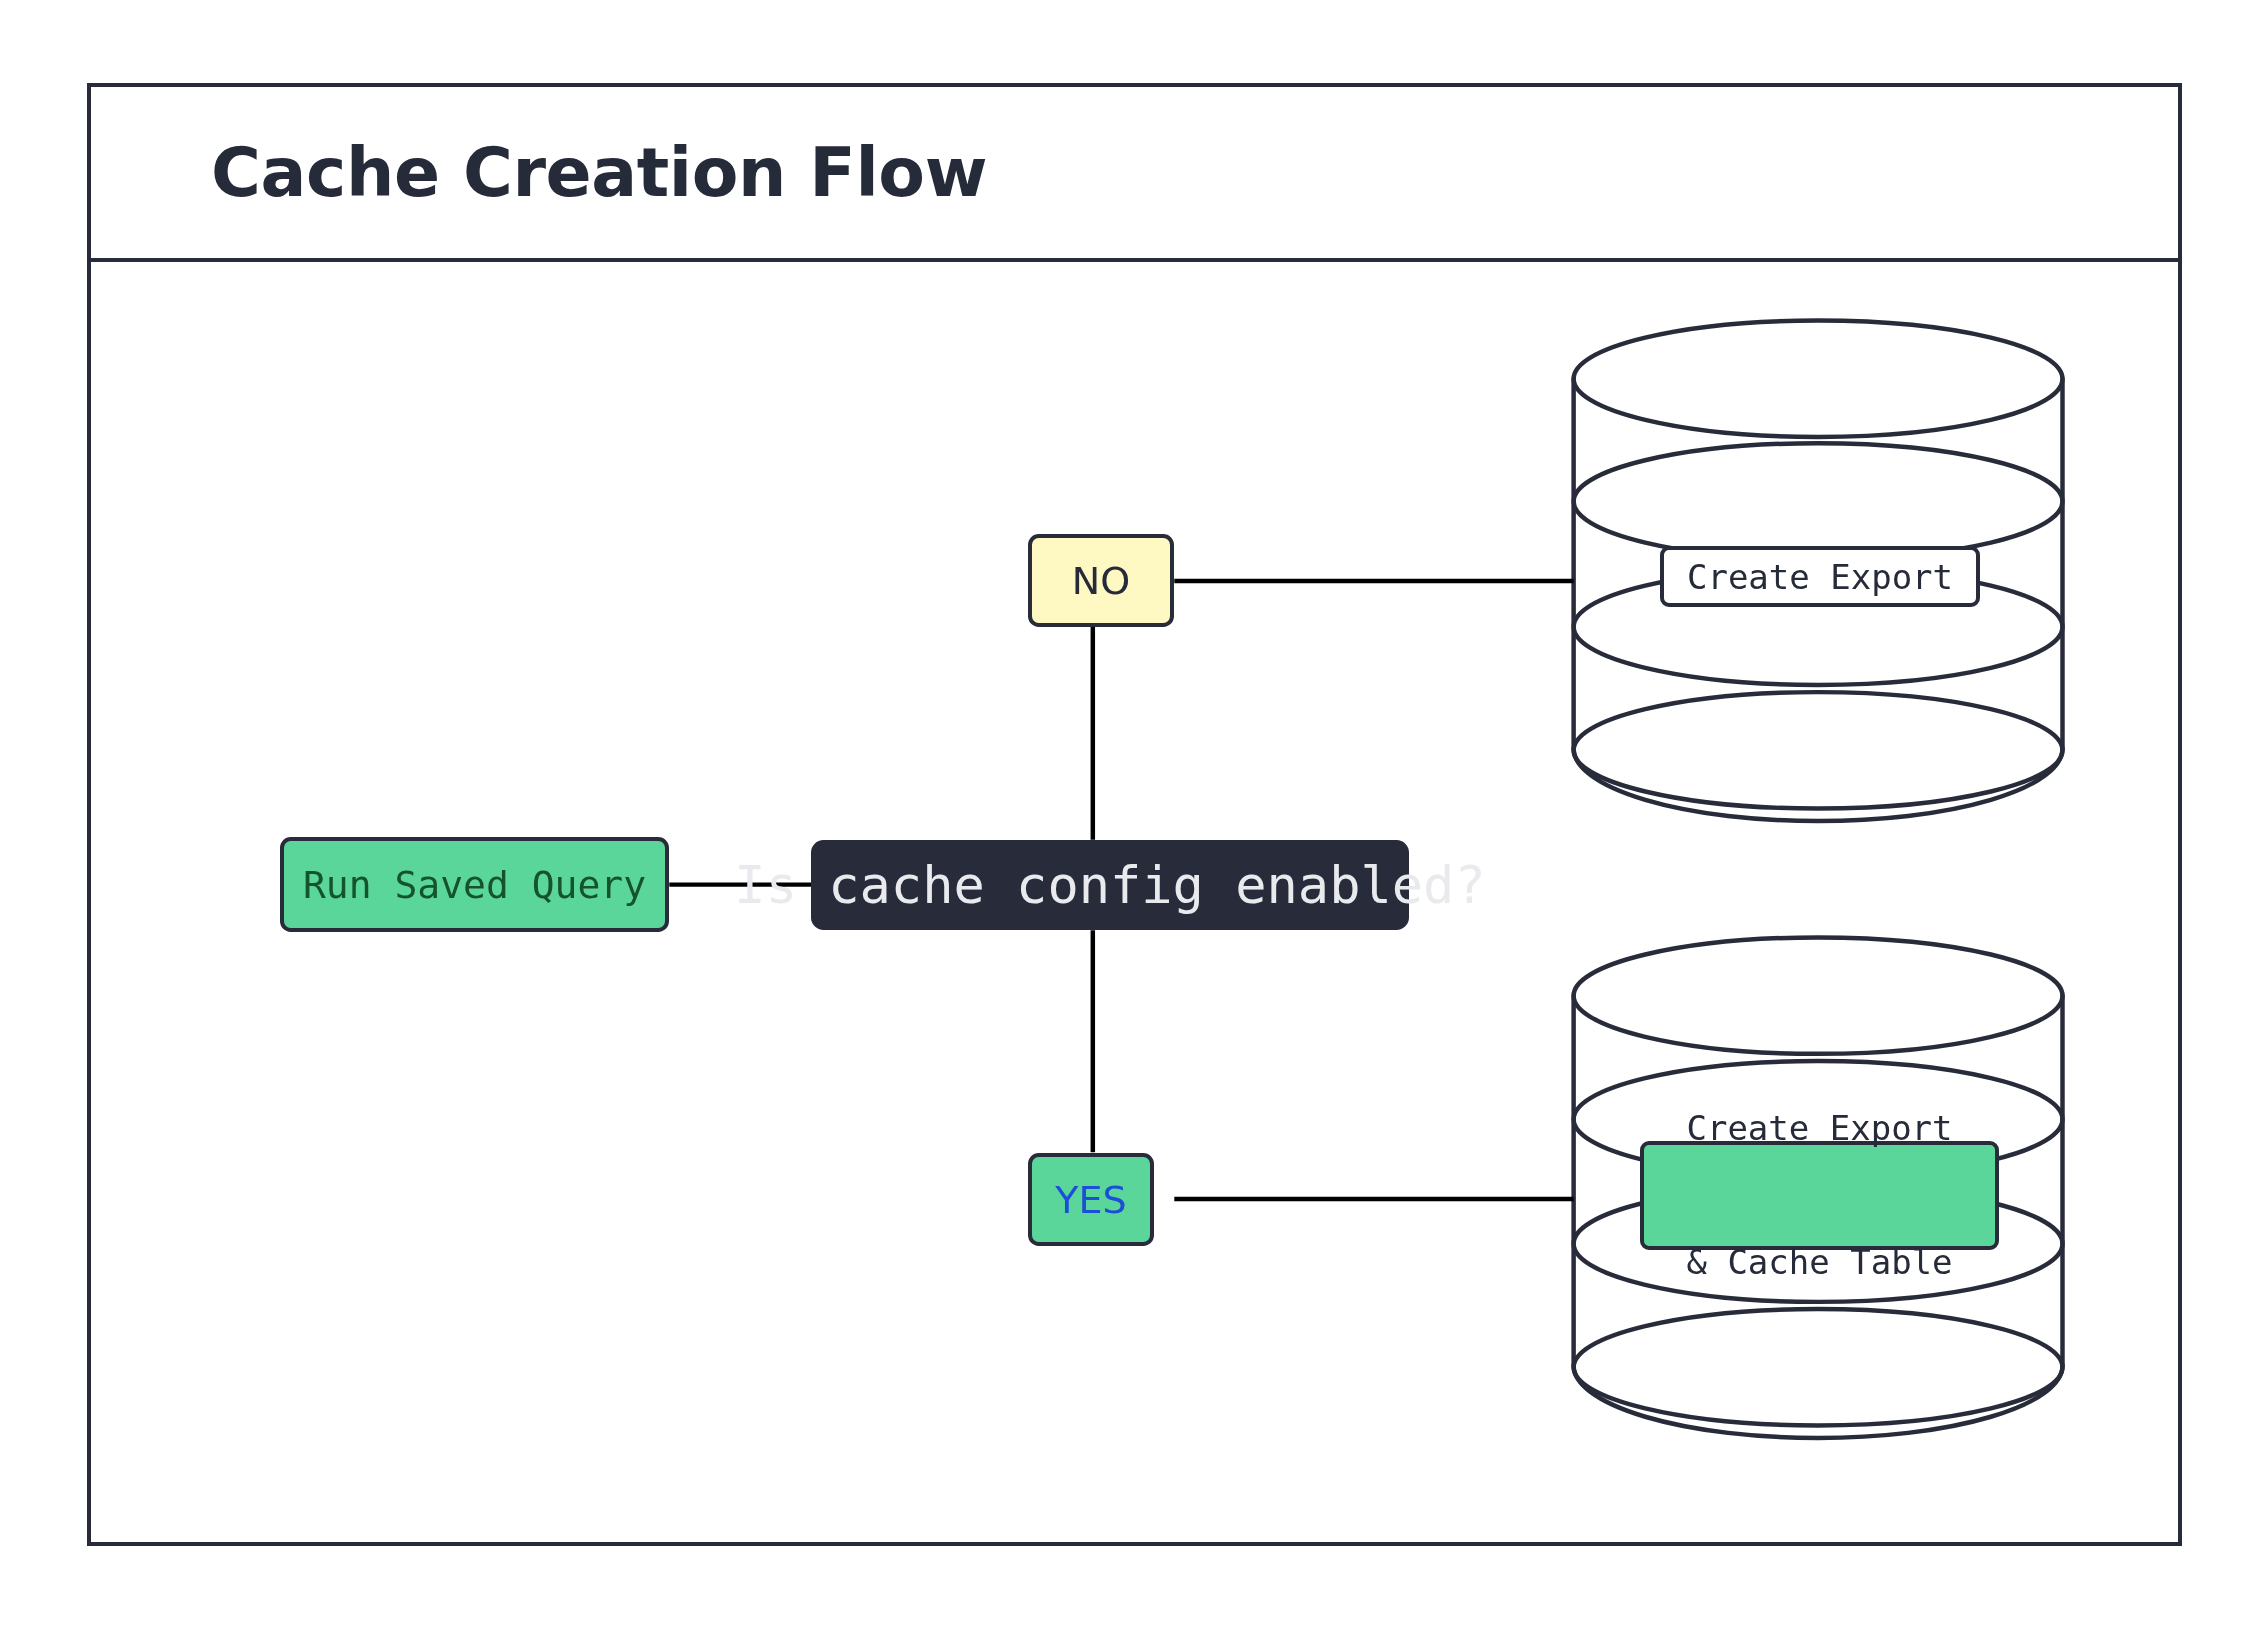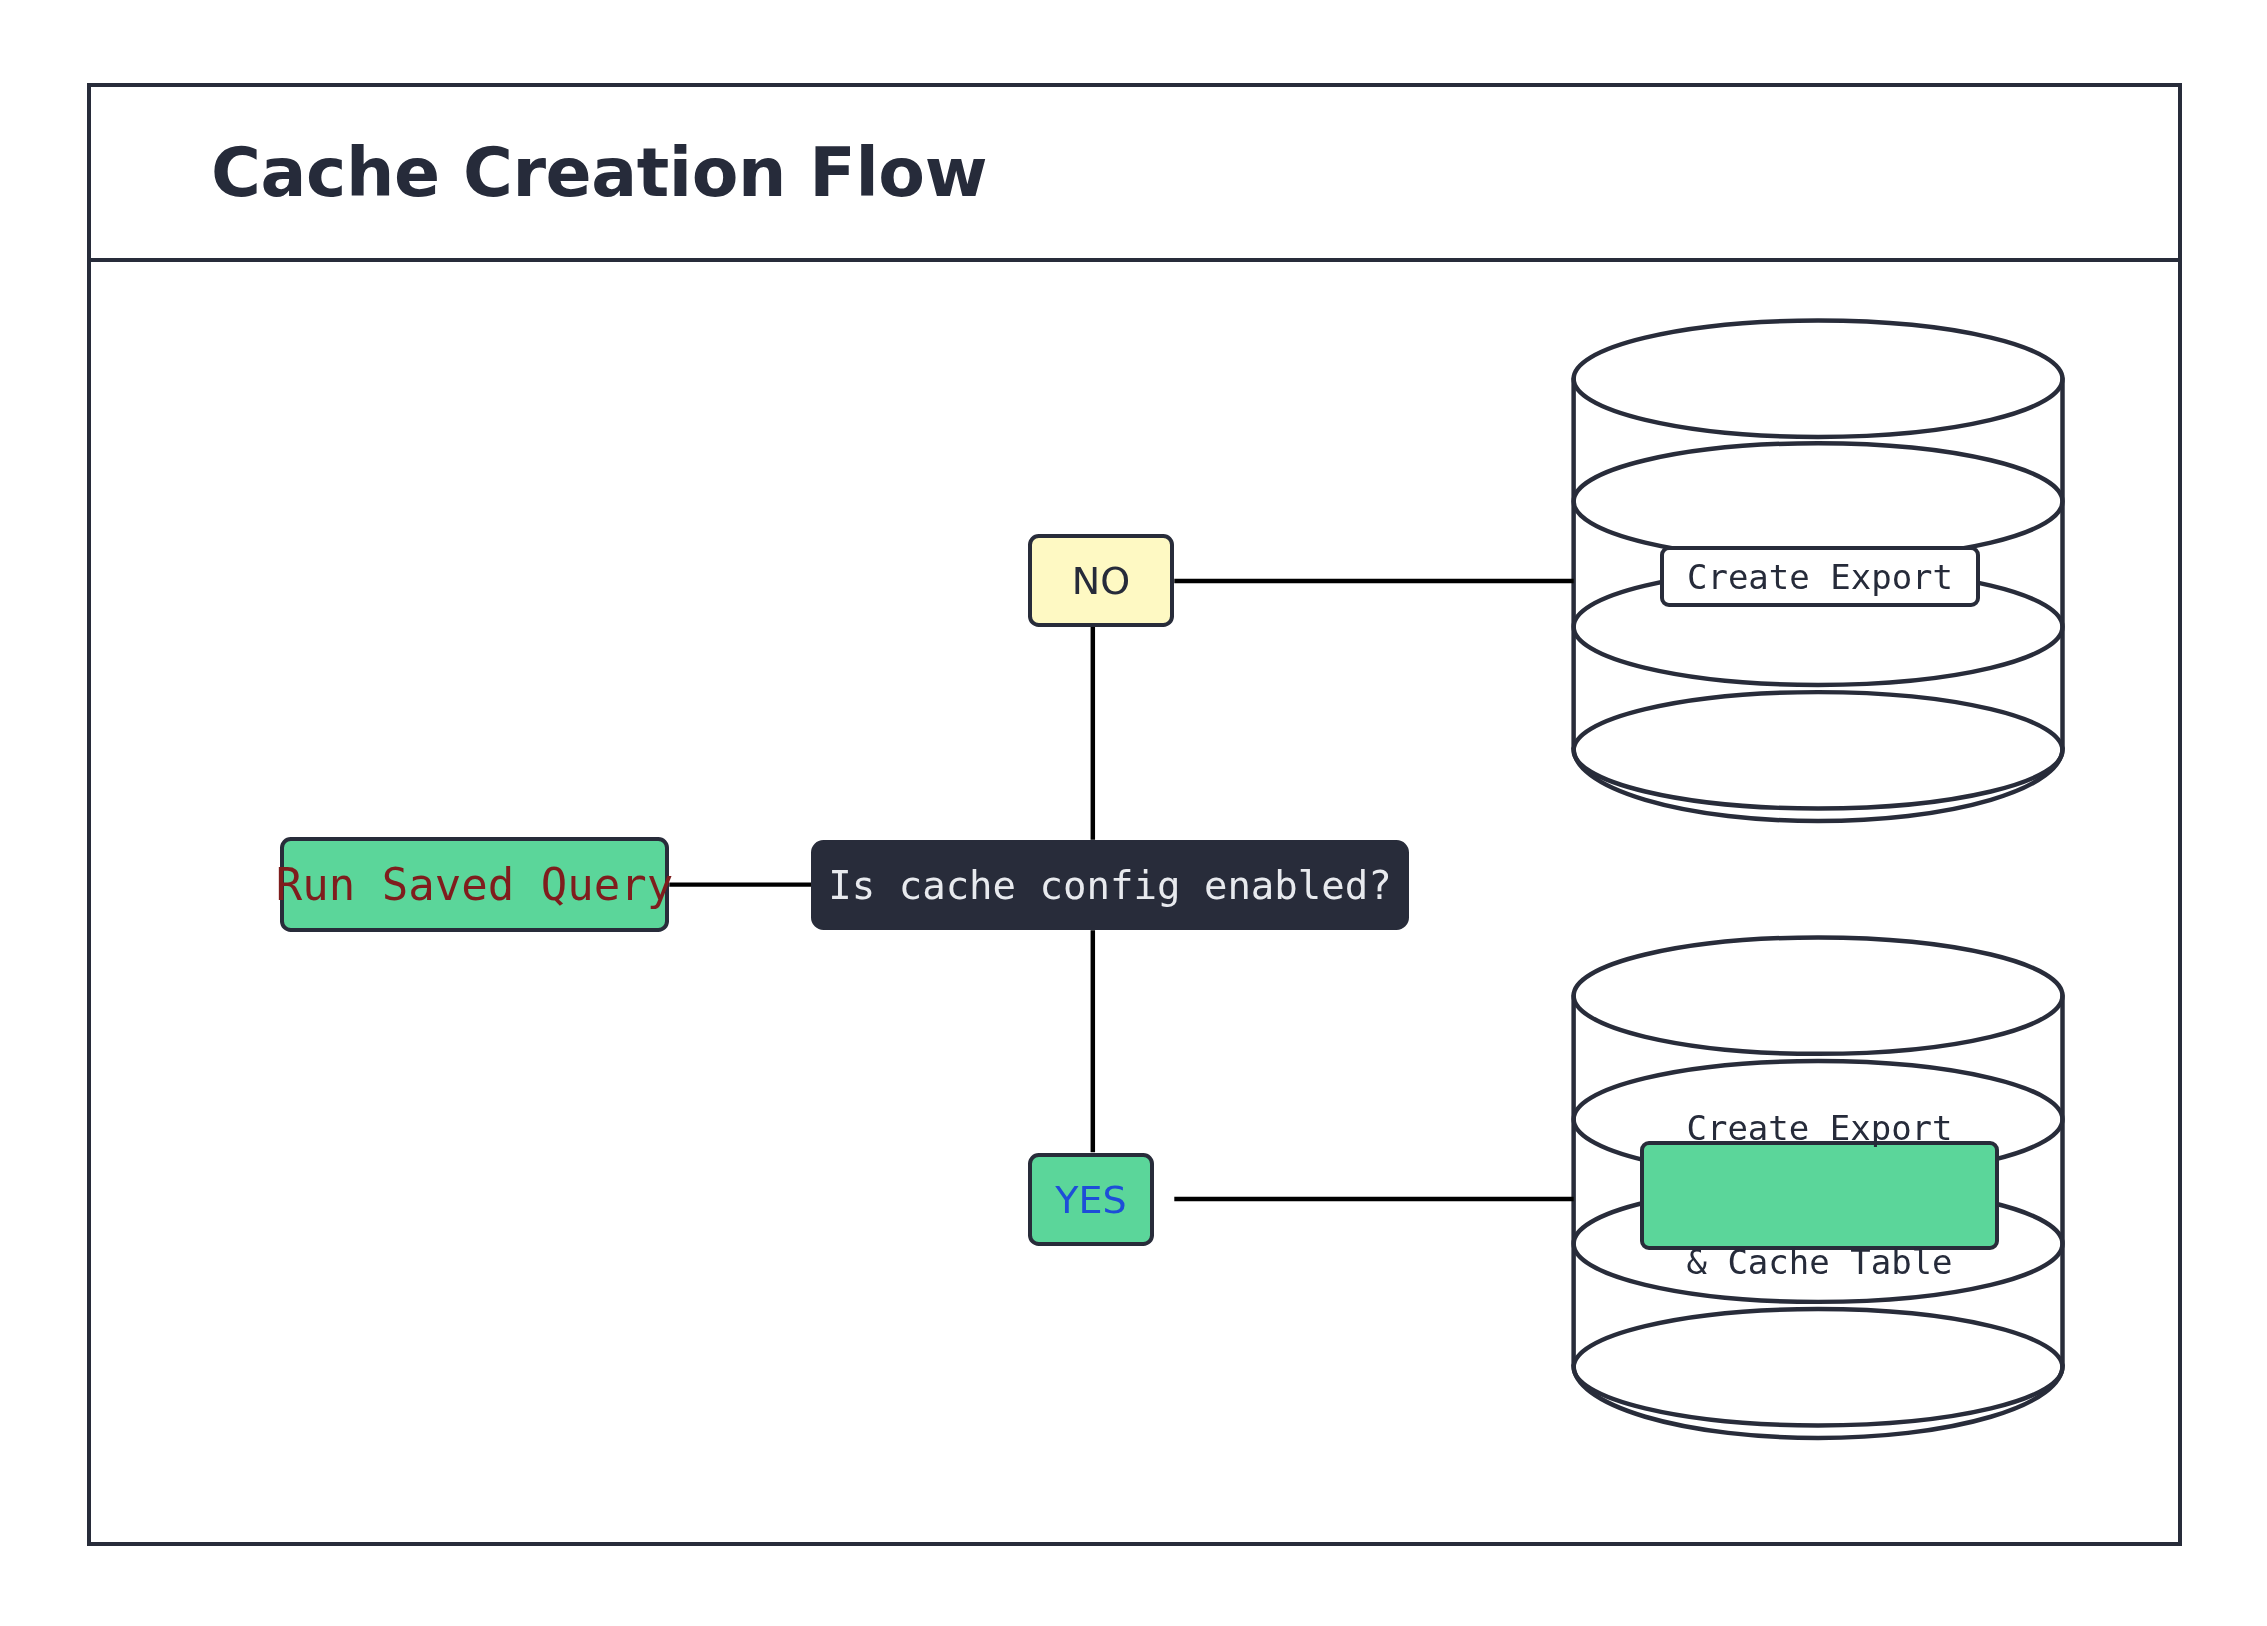--- a/index.html
+++ b/index.html
@@ -76,33 +76,33 @@
     font-family: "DejaVu Sans Mono", "Liberation Mono", monospace;
     white-space: pre;
   }
 
   .node-run-saved-query {
     left: 280px;
     top: 837px;
     width: 389px;
     height: 95px;
     background: #5bd69a;
-    color: #7f1d1d;
-    font-size: 44px;
+    color: #14532d;
+    font-size: 38px;
   }
 
   .node-decision {
     left: 811px;
     top: 840px;
     width: 598px;
     height: 90px;
     background: #282c3a;
     border-color: #282c3a;
     color: #e8eaee;
-    font-size: 39px;
+    font-size: 52px;
     border-radius: 12.5px;
   }
 
   .node-no {
     left: 1028px;
     top: 534px;
     width: 146px;
     height: 93px;
     background: #fef9c3;
     color: #262b3a;

